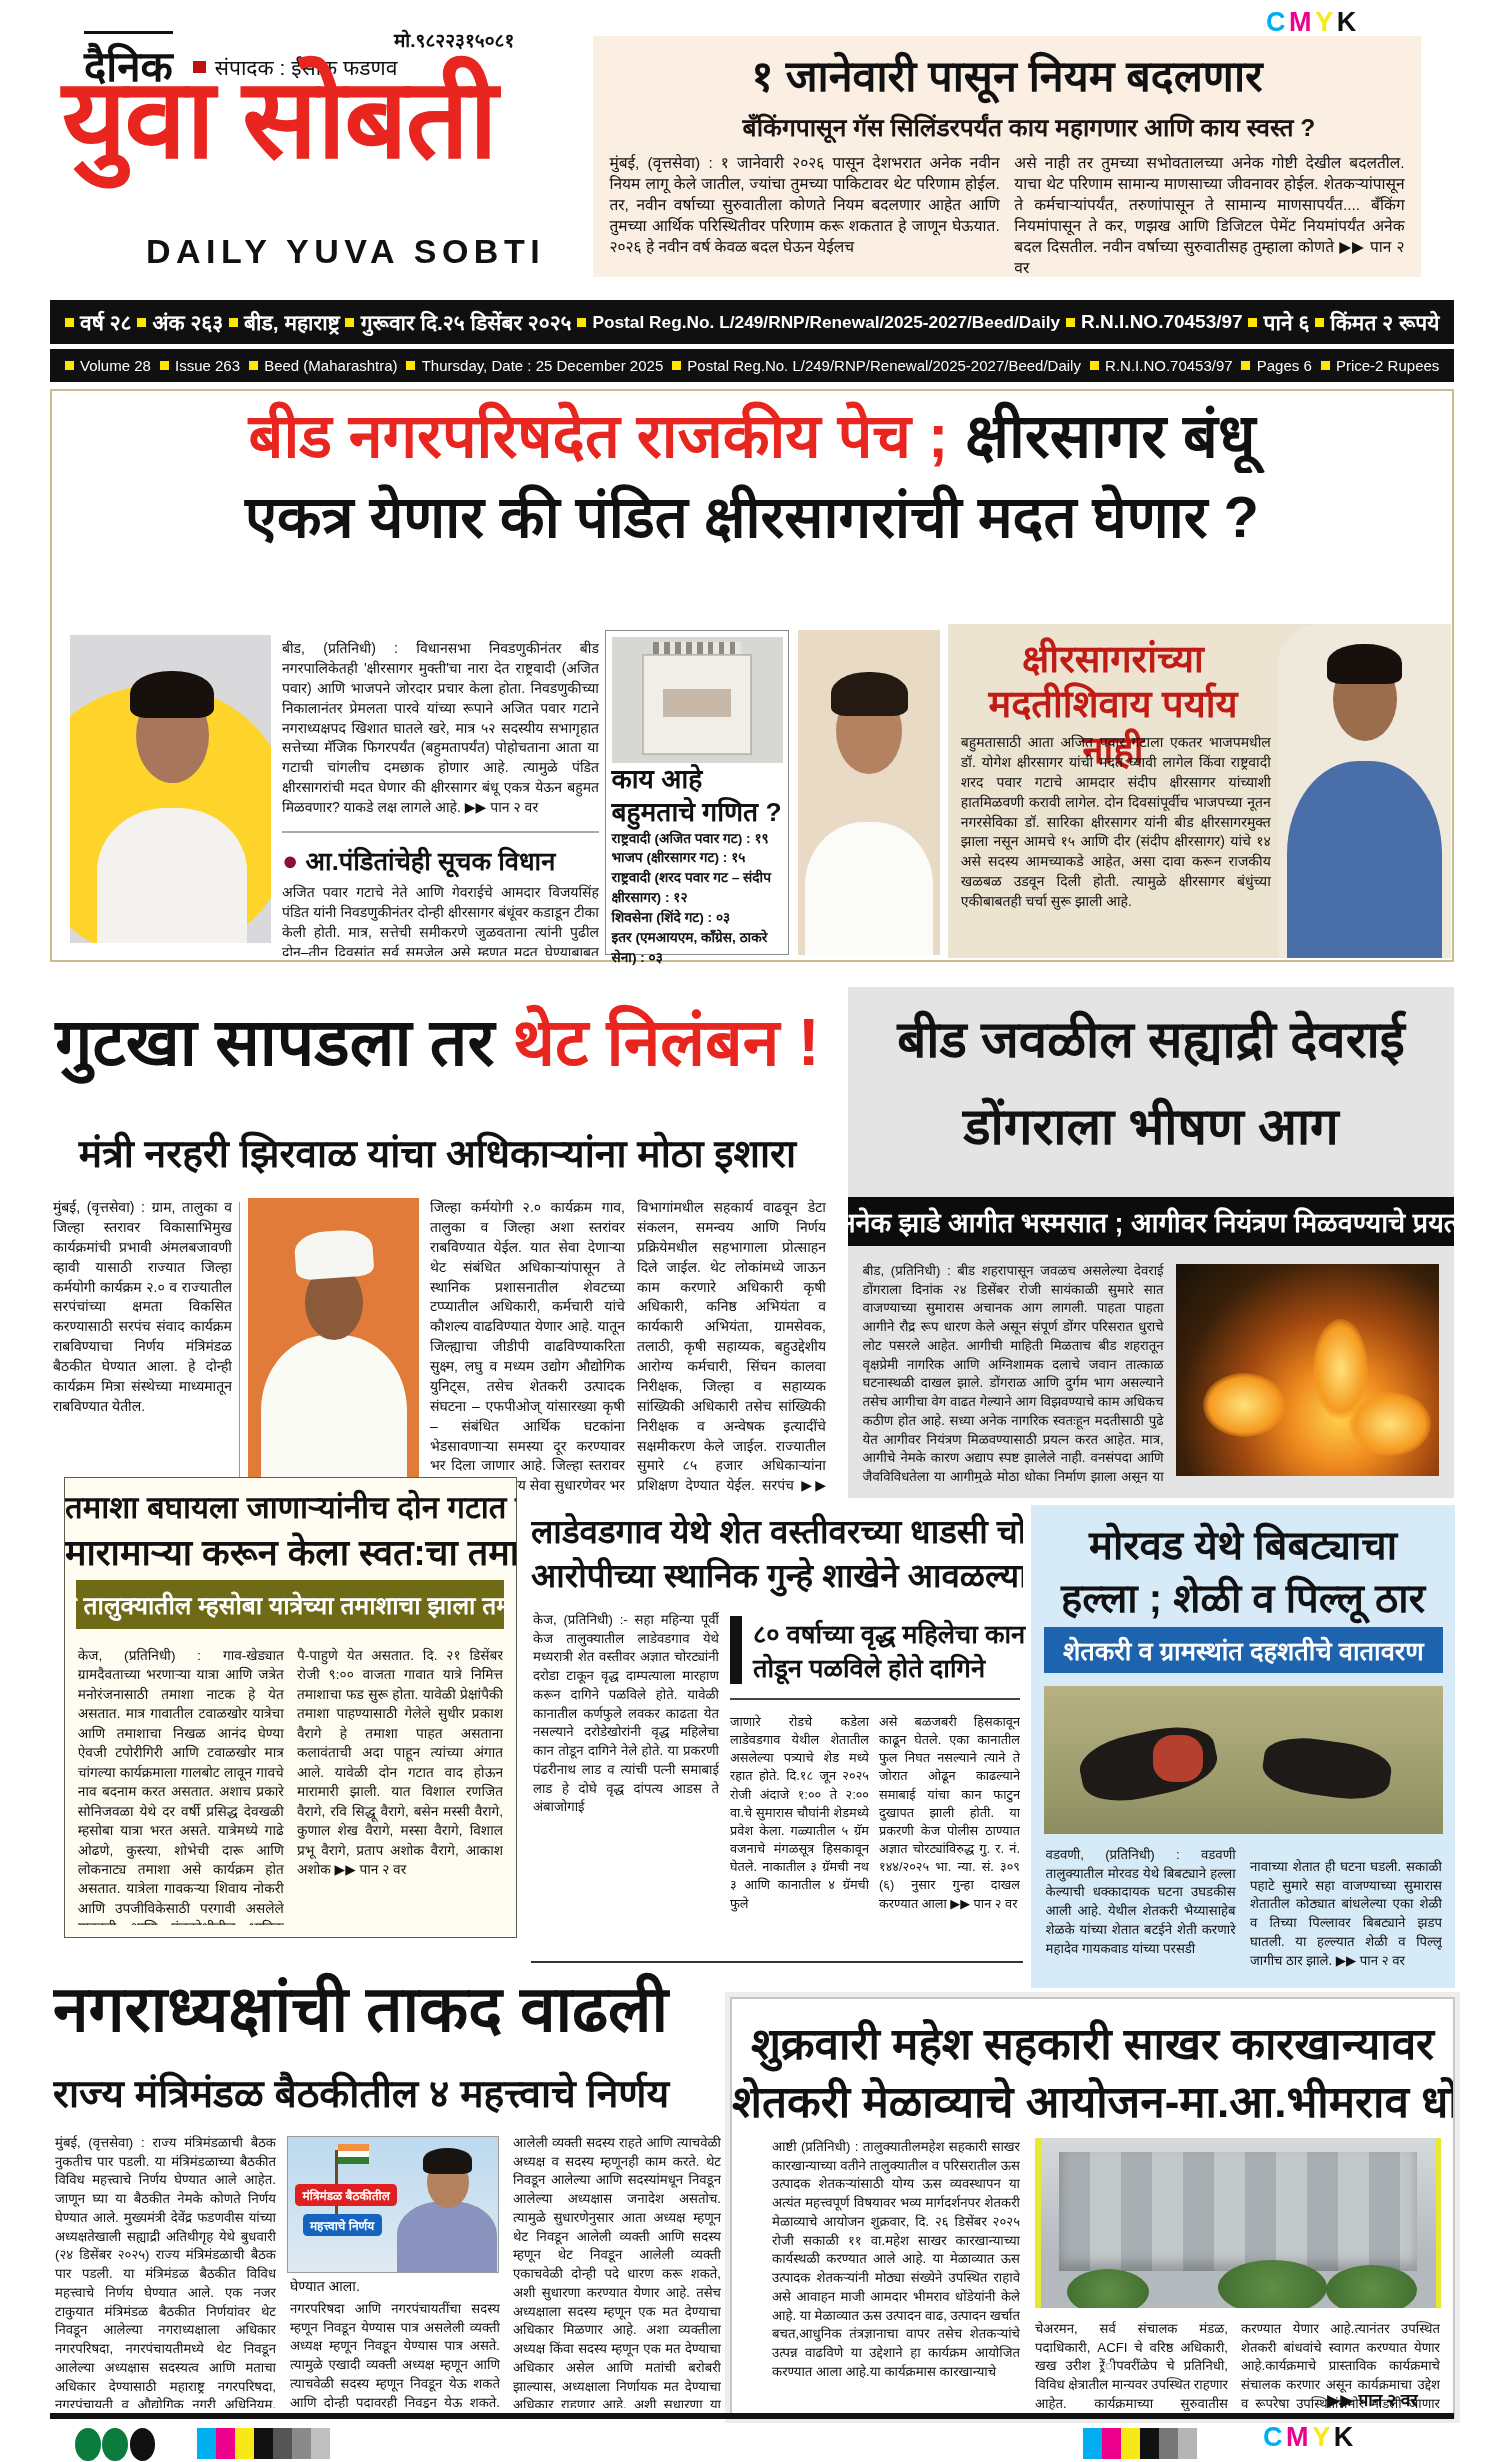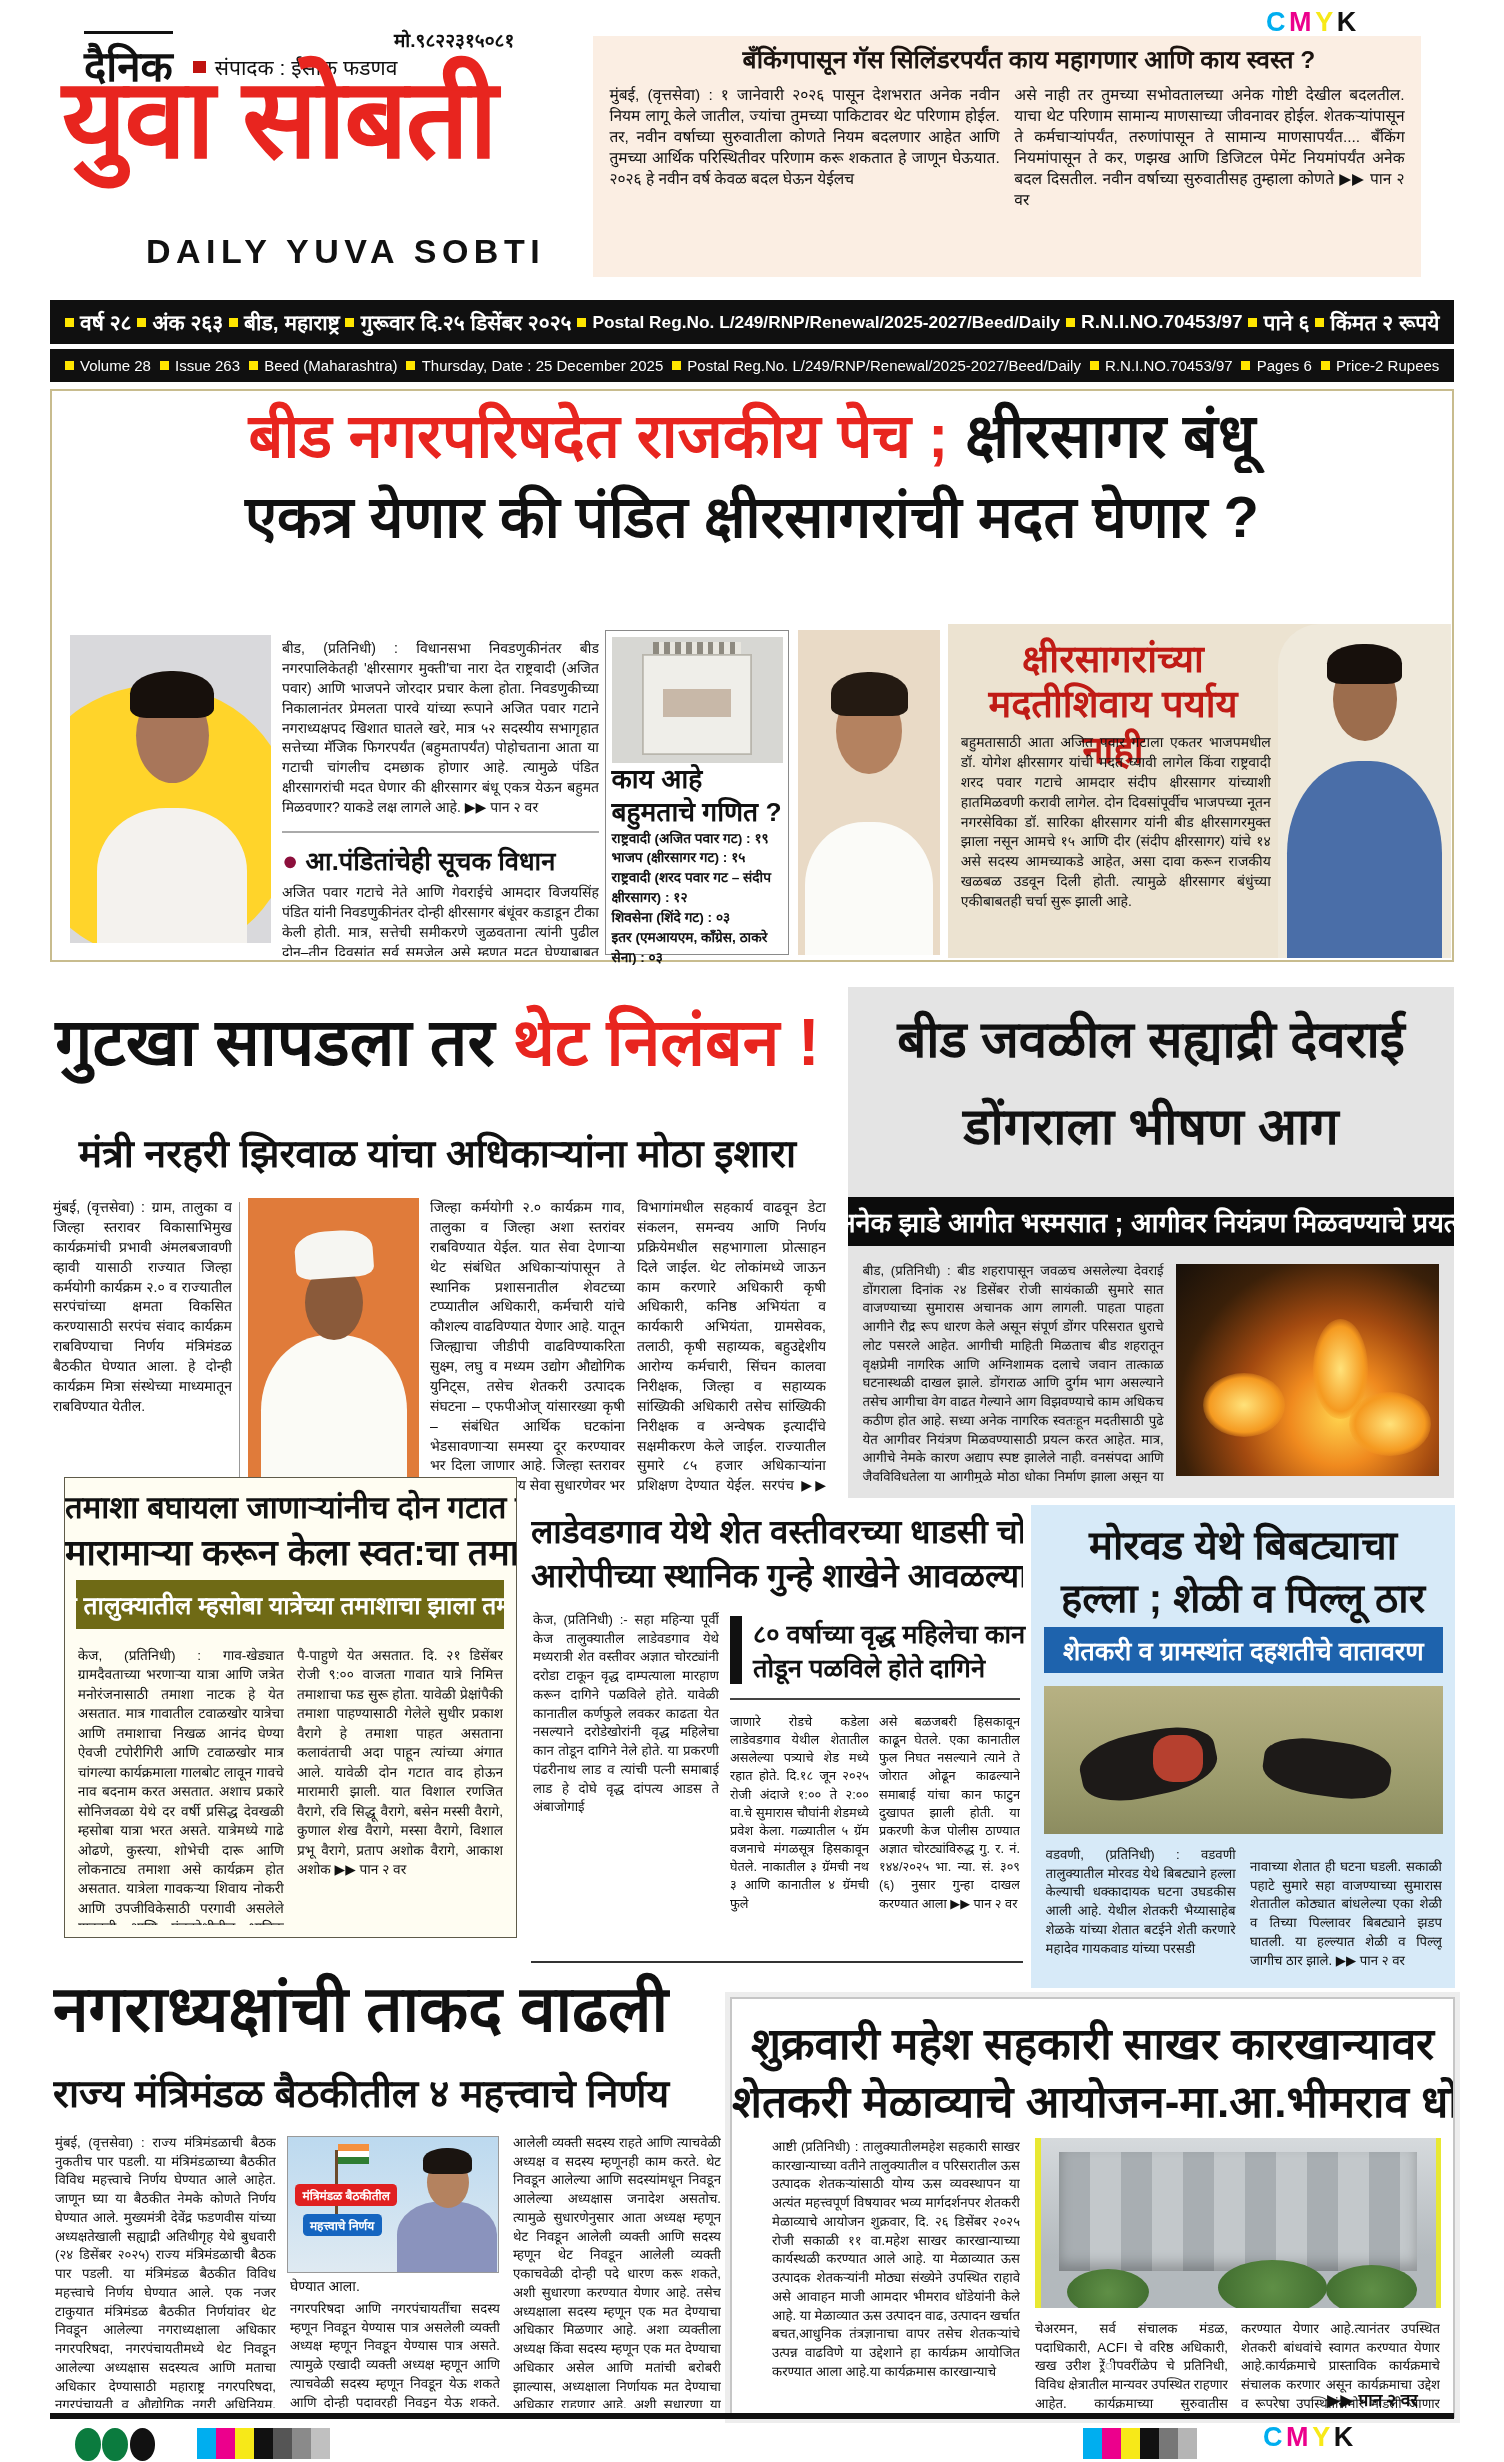--- a/index.html
+++ b/index.html
@@ -112,20 +112,21 @@
   </div>
   <div class="abs phone" style="left:394px;top:27px;">मो.९८२२३१५०८१</div>
   <div class="abs mast-title" style="left:62px;top:58px;width:524px;">युवा सोबती</div>
   <div class="abs mast-sub" style="left:146px;top:232px;">DAILY YUVA SOBTI</div>
 
   <div class="abs cmyk" style="left:1266px;top:7.3px;">
     <span class="c">C</span><span class="m">M</span><span class="y">Y</span><span class="k">K</span>
   </div>
 
   <div class="abs topbox" style="left:593px;top:36px;">
+    <div class="h">१ जानेवारी पासून नियम बदलणार</div>
     <div class="sh">बँकिंगपासून गॅस सिलिंडरपर्यंत काय महागणार आणि काय स्वस्त ?</div>
     <div class="cols">
       <div class="col">मुंबई, (वृत्तसेवा) : १ जानेवारी २०२६ पासून देशभरात अनेक नवीन नियम लागू केले जातील, ज्यांचा तुमच्या पाकिटावर थेट परिणाम होईल. तर, नवीन वर्षाच्या सुरुवातीला कोणते नियम बदलणार आहेत आणि तुमच्या आर्थिक परिस्थितीवर परिणाम करू शकतात हे जाणून घेऊयात. २०२६ हे नवीन वर्ष केवळ बदल घेऊन येईलच</div>
       <div class="col">असे नाही तर तुमच्या सभोवतालच्या अनेक गोष्टी देखील बदलतील. याचा थेट परिणाम सामान्य माणसाच्या जीवनावर होईल. शेतकऱ्यांपासून ते कर्मचाऱ्यांपर्यंत, तरुणांपासून ते सामान्य माणसापर्यंत.... बँकिंग नियमांपासून ते कर, णझख आणि डिजिटल पेमेंट नियमांपर्यंत अनेक बदल दिसतील. नवीन वर्षाच्या सुरुवातीसह तुम्हाला कोणते  ▶▶ पान २ वर</div>
     </div>
   </div>
 
   <div class="abs ibar ibar1" style="left:50px;top:300px;">
     <span class="ib">
         <i class="sq"></i>

